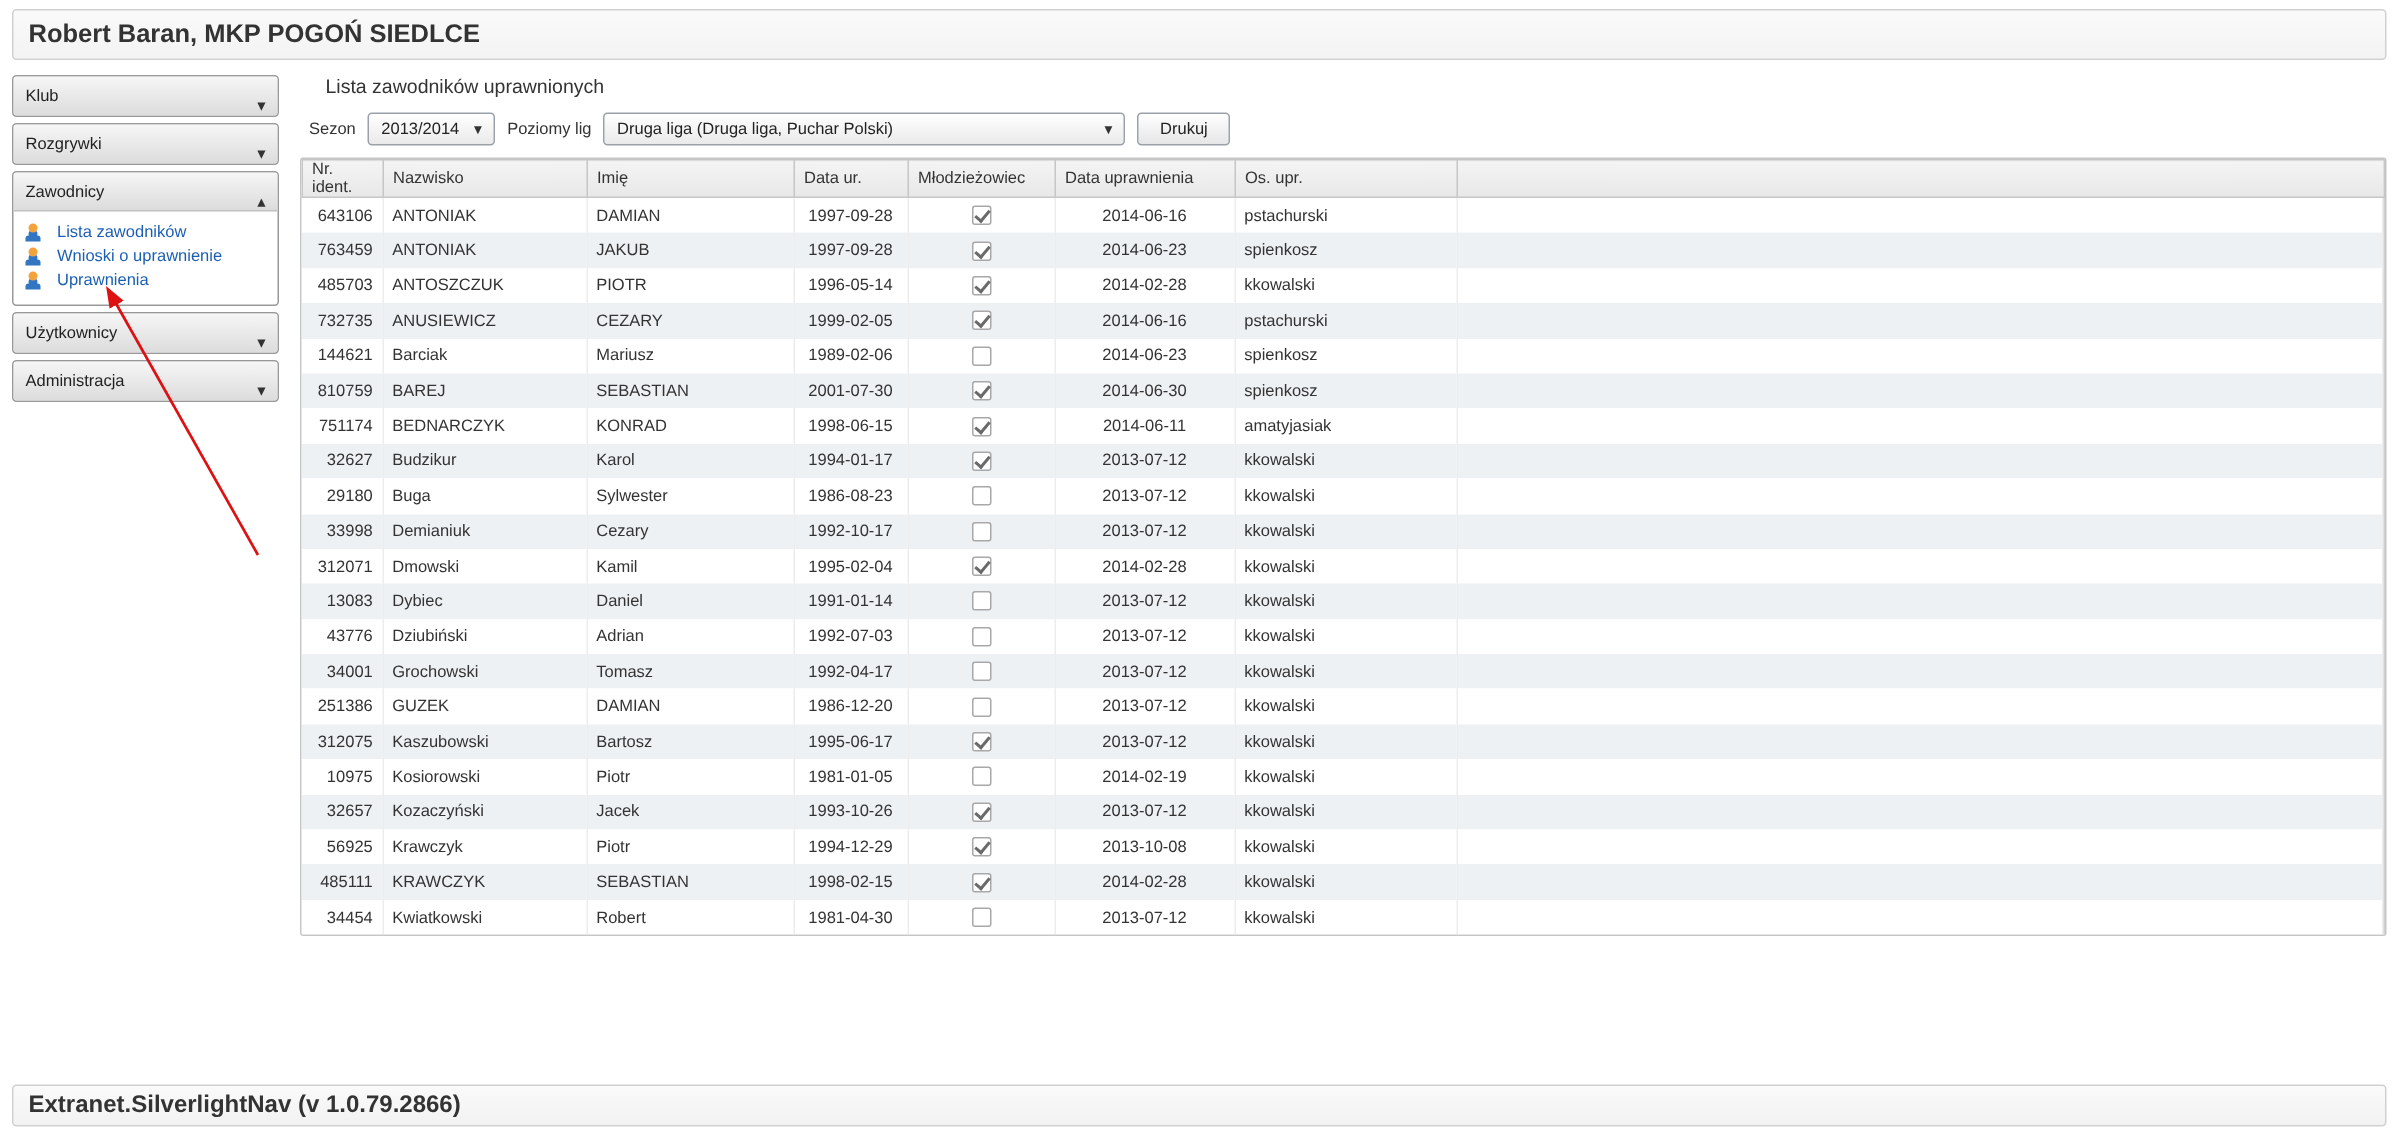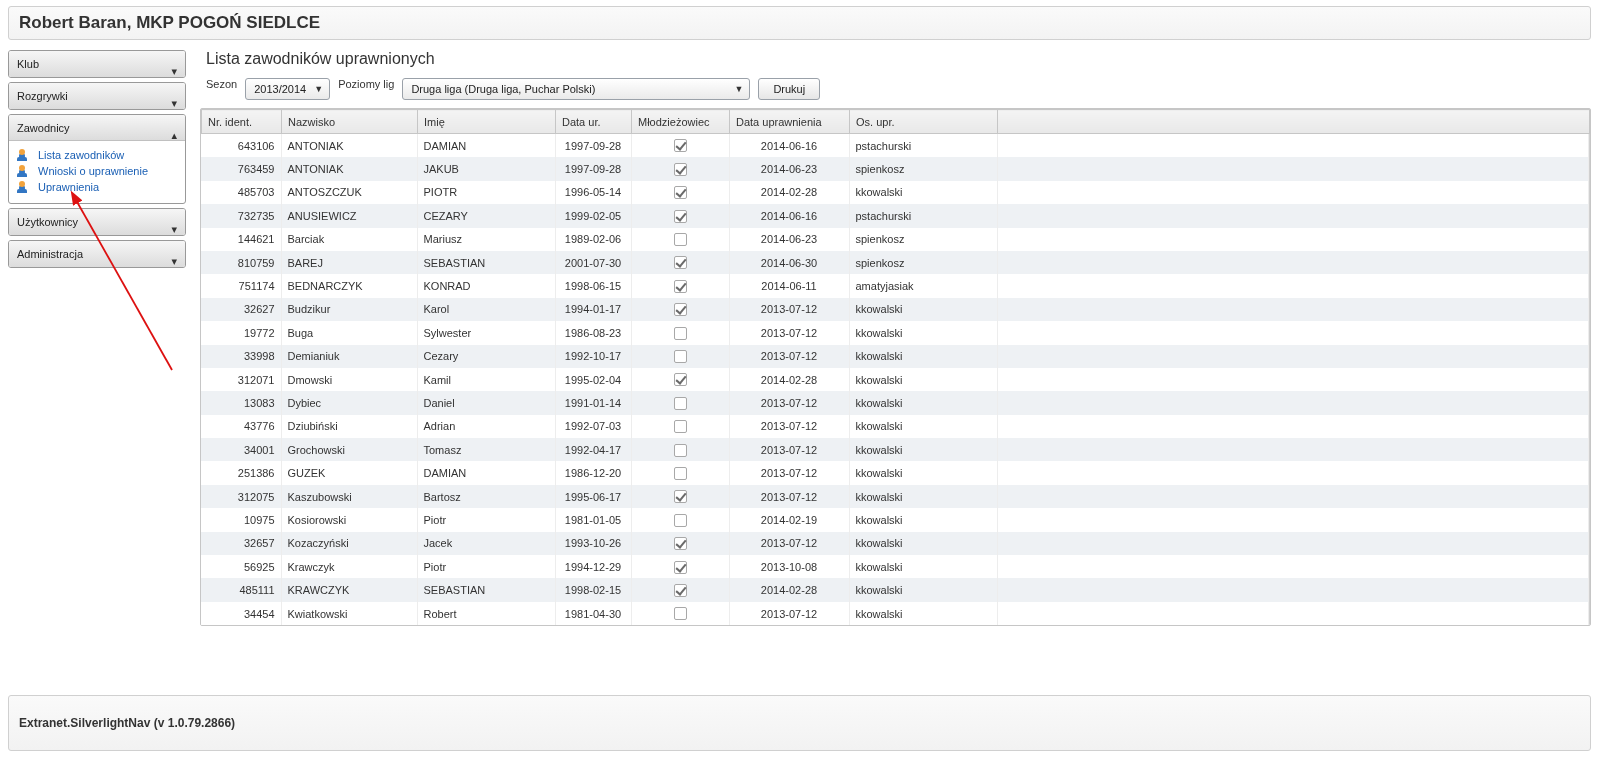--- a/index.html
+++ b/index.html
@@ -79,27 +79,28 @@
   .u-icon::after {
     content: "";
     position: absolute;
     left: 0; bottom: 0;
     width: 10px; height: 4px;
     border-radius: 2px 2px 0 0;
     background: #3276c3;
   }
 
   .content-title {
-    font-size: 16px;
+    font-size: 13px;
     color: #333;
     margin-bottom: 10px;
     padding-left: 6px;
+    margin-left: 11px;
   }
   .toolbar {
-    display: flex; gap: 8px;
+    display: flex; align-items: center; gap: 8px;
     margin-bottom: 8px;
     padding-left: 6px;
   }
   .toolbar-label { color: #333; }
   .combo {
     display: inline-flex; align-items: center;
     border: 1px solid #9aa1a9;
     border-radius: 3px;
     background: linear-gradient(#ffffff, #eaeaea);
     height: 22px;
@@ -166,21 +167,21 @@
     height: 17px;
     background: linear-gradient(#f6f6f6, #dedede);
     border-bottom: 1px solid #cfcfcf;
     display:flex;align-items:center;justify-content:center;
     font-size:9px;color:#444;
     cursor: pointer;
   }
   .sb-btn.bottom { border-top: 1px solid #cfcfcf; border-bottom: none; }
   .sb-track { flex: 1; position: relative; }
 
-  .col-id  { width: 80px; text-align: right; }
+  .col-id  { width: 54px; text-align: right; }
   .col-nz  { width: 136px; }
   .col-im  { width: 138px; }
   .col-du  { width: 76px; text-align: center; }
   .col-ml  { width: 98px; text-align: center; }
   .col-da  { width: 120px; text-align: center; }
   .col-os  { width: 148px; }
   .col-fill{ width: auto; }
   .grid th.col-fill { border-right: 1px solid #c6c6c6; }
 
   .cell-id { text-align: right; padding-right: 10px; }
@@ -203,23 +204,23 @@
     border-width:0 2px 2px 0;
     transform:rotate(40deg);
   }
 
   .footer-bar {
     position: absolute;
     left: 8px; right: 8px; bottom: 6px;
     background: linear-gradient(#fafafa, #f2f2f2);
     border: 1px solid #d0d0d0;
     border-radius: 3px;
-    padding: 20px 10px;
+    padding: 4px 10px;
     font-weight: bold;
-    font-size: 12px;
+    font-size: 16px;
     color: #333;
   }
 
   
   .annot-arrow {
     position:absolute;
     pointer-events:none;
   }
 </style>
 </head>
@@ -416,21 +417,21 @@
                     <td class="cell-id">32627</td>
                     <td>Budzikur</td>
                     <td>Karol</td>
                     <td class="cell-du">1994-01-17</td>
                     <td style="text-align:center"><span class="chk checked"></span></td>
                     <td class="cell-da">2013-07-12</td>
                     <td>kkowalski</td>
                     <td></td>
                   </tr>
                   <tr>
-                    <td class="cell-id">19772</td>
+                    <td class="cell-id">29180</td>
                     <td>Buga</td>
                     <td>Sylwester</td>
                     <td class="cell-du">1986-08-23</td>
                     <td style="text-align:center"><span class="chk"></span></td>
                     <td class="cell-da">2013-07-12</td>
                     <td>kkowalski</td>
                     <td></td>
                   </tr>
                   <tr>
                     <td class="cell-id">33998</td>

